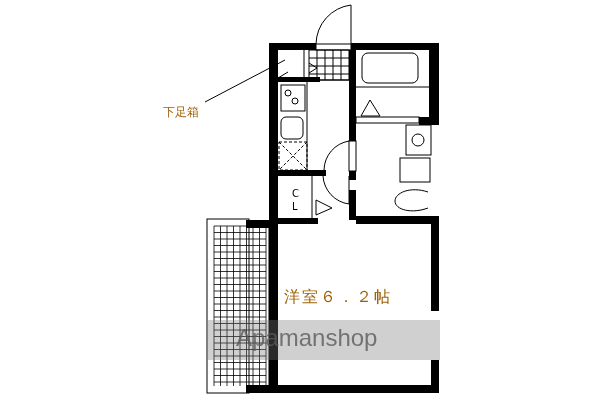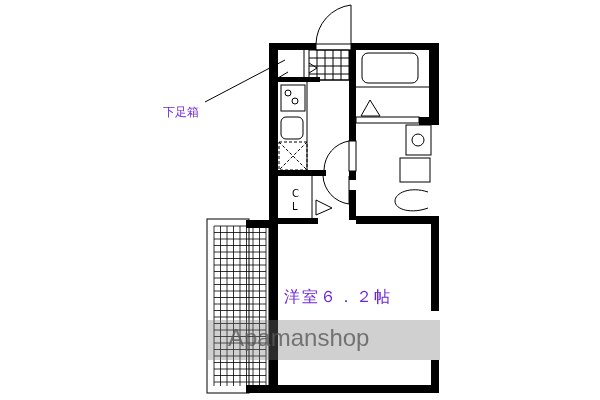--- a/index.html
+++ b/index.html
@@ -1,22 +1,22 @@
 <!DOCTYPE html>
 <html><head>
 <meta charset="utf-8">
 <style>
   html,body{margin:0;padding:0;background:#fff;}
   body{width:600px;height:400px;position:relative;overflow:hidden;font-family:"DejaVu Sans",sans-serif;}
   #plan{position:absolute;left:0;top:0;width:600px;height:400px;}
-  .label{position:absolute;color:#6d28d9;}
+  .label{position:absolute;color:#a16207;}
   #shoe-label{left:163px;top:104px;font-size:12px;}
   #room-label{left:284px;top:287px;font-size:16px;letter-spacing:2px;}
   #wm-band{position:absolute;left:208px;top:320px;width:232px;height:40px;background:rgba(120,120,120,0.35);}
-  #wm-text{position:absolute;left:228px;top:324px;font-size:24px;color:rgba(90,90,90,0.8);font-family:"Liberation Sans",sans-serif;}
+  #wm-text{position:absolute;left:236px;top:324px;font-size:24px;color:rgba(90,90,90,0.8);font-family:"Liberation Sans",sans-serif;}
 </style>
 </head>
 <body>
 
 <svg id="plan" viewBox="0 0 600 400" xmlns="http://www.w3.org/2000/svg">
 
   <g fill="none" stroke="#000" stroke-width="1">
     <line x1="351" y1="5" x2="351" y2="44"></line>
     <path d="M351 5 A40 40 0 0 0 316 44"></path>
     <rect x="316" y="44" width="35" height="6" fill="#fff"></rect>

